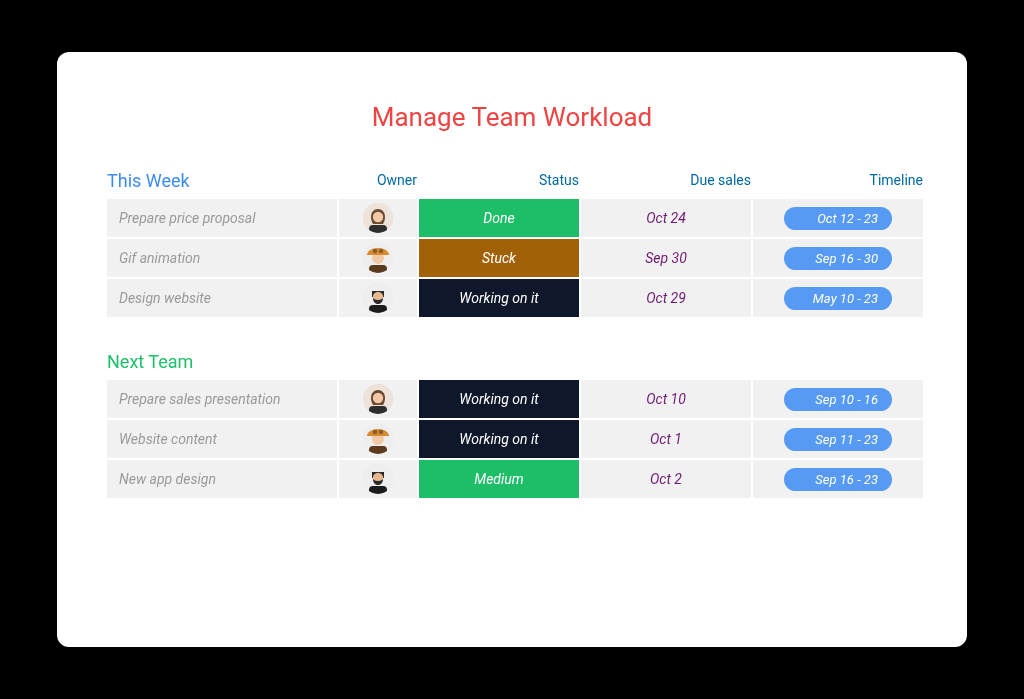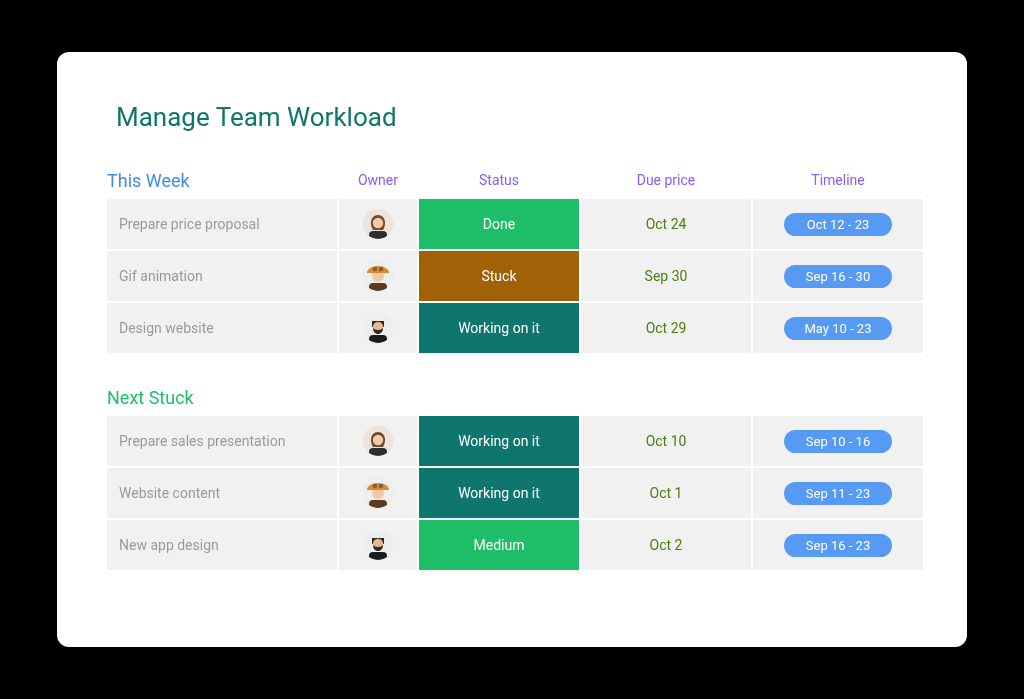--- a/index.html
+++ b/index.html
@@ -17,22 +17,23 @@
     width: 910px;
     height: 595px;
     background: #fff;
     border-radius: 12px;
     box-shadow: 0 30px 60px rgba(0,0,0,0.5);
     padding: 50px 50px 40px 50px;
   }
   .page-title {
     font-size: 26px;
     font-weight: 400;
-    color: #0f766e;
-    margin: 0 0 34px 9px;
+    color: #ef4444;
+    margin: 0 0 34px 0;
+    text-align: center;
   }
 
   .section { margin-bottom: 28px; }
   .section:last-child { margin-bottom: 0; }
 
   .grid {
     display: grid;
     grid-template-columns: 230px 78px 160px 170px 170px;
     column-gap: 2px;
   }
@@ -41,33 +42,34 @@
   }
   .section-title {
     font-size: 18px;
     font-weight: 400;
     padding: 4px 0 8px 0;
   }
   .section-title.blue { color: #3E8BF0; }
   .section-title.green { color: #1FC06B; }
   .col-head {
     font-size: 14px;
-    color: #8b5cf6;
-    text-align: center;
+    color: #0369a1;
+    text-align: right;
     padding: 6px 0 8px 0;
   }
 
   .row { display: contents; }
   .cell {
-    height: 50px;
+    height: 38px;
     display: flex;
     align-items: center;
     justify-content: center;
     margin-bottom: 2px;
     font-size: 14px;
+    font-style: italic;
   }
   .task-name {
     justify-content: flex-start;
     background: #F1F1F1;
     color: #9A9A9A;
     padding-left: 12px;
   }
   .owner-cell {
     background: #F1F1F1;
   }
@@ -80,52 +82,52 @@
     align-items: center;
     justify-content: center;
     overflow: hidden;
     position: relative;
   }
   .avatar svg { width: 100%; height: 100%; display:block; }
 
   .status-cell { color: #fff; }
   .status-green { background: #1EBD68; }
   .status-red   { background: #a16207; }
-  .status-orange{ background: #0f766e; }
+  .status-orange{ background: #0f172a; }
 
   .due-cell {
     background: #F1F1F1;
-    color: #4d7c0f;
+    color: #701a75;
   }
   .timeline-cell {
     background: #F1F1F1;
   }
   .pill {
     background: #569AF3;
     color: #fff;
     font-size: 13px;
     padding: 4px 14px;
     border-radius: 14px;
     min-width: 108px;
-    text-align: center;
+    text-align: right;
   }
 </style>
 </head>
 <body>
 
 <div class="card">
   <div class="page-title">Manage Team Workload</div>
 
   <div class="section">
     <div class="grid">
       <div class="header-row">
         <div class="section-title blue">This Week</div>
         <div class="col-head">Owner</div>
         <div class="col-head">Status</div>
-        <div class="col-head">Due price</div>
+        <div class="col-head">Due sales</div>
         <div class="col-head">Timeline</div>
       </div>
 
       <div class="row">
         <div class="cell task-name">Prepare price proposal</div>
         <div class="cell owner-cell">
           <span class="avatar">
               <svg viewBox="0 0 30 30">
                 <rect width="30" height="30" fill="#EDE3DA"></rect>
                 <path d="M15 6c-4 0-7 3-7 8 0 4 2 7 2 7h10s2-3 2-7c0-5-3-8-7-8z" fill="#6B4A30"></path>
@@ -180,21 +182,21 @@
         <div class="cell timeline-cell">
           <span class="pill">May 10 - 23</span>
         </div>
       </div>
     </div>
   </div>
 
   <div class="section">
     <div class="grid">
       <div class="header-row">
-        <div class="section-title green">Next Stuck</div>
+        <div class="section-title green">Next Team</div>
         <div></div><div></div><div></div><div></div>
       </div>
 
       <div class="row">
         <div class="cell task-name">Prepare sales presentation</div>
         <div class="cell owner-cell">
           <span class="avatar">
               <svg viewBox="0 0 30 30">
                 <rect width="30" height="30" fill="#EDE3DA"></rect>
                 <path d="M15 6c-4 0-7 3-7 8 0 4 2 7 2 7h10s2-3 2-7c0-5-3-8-7-8z" fill="#6B4A30"></path>

